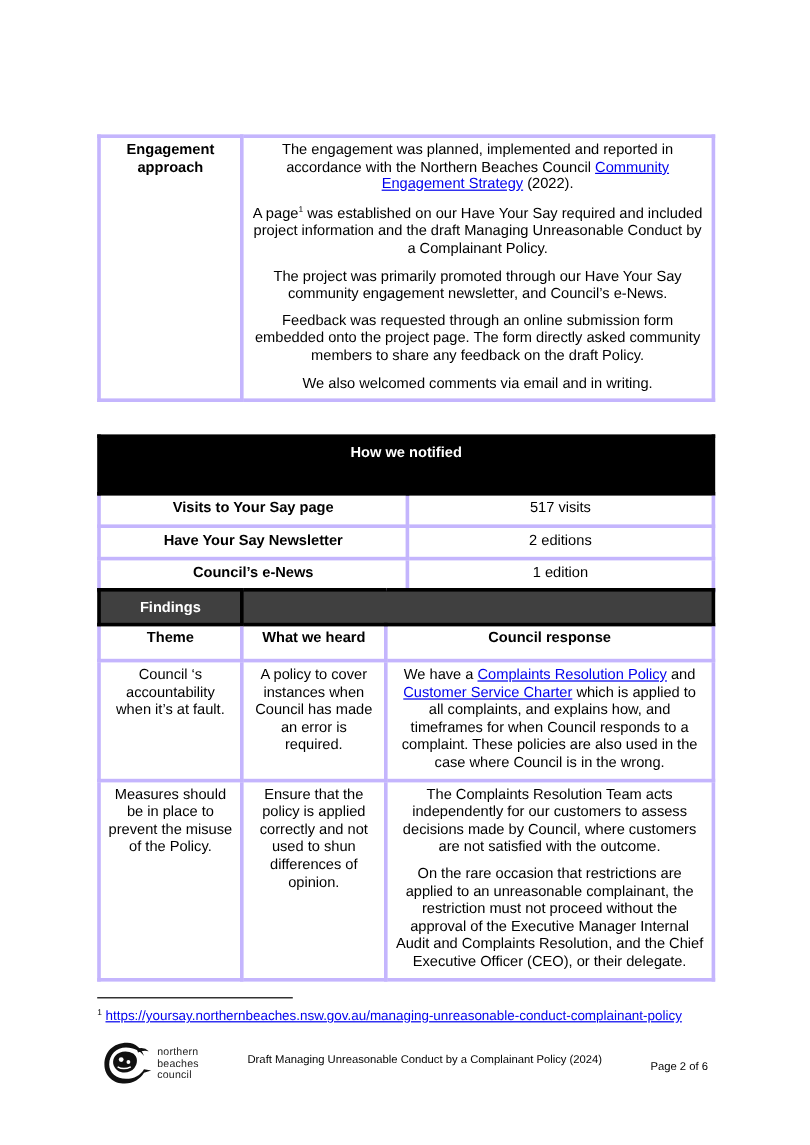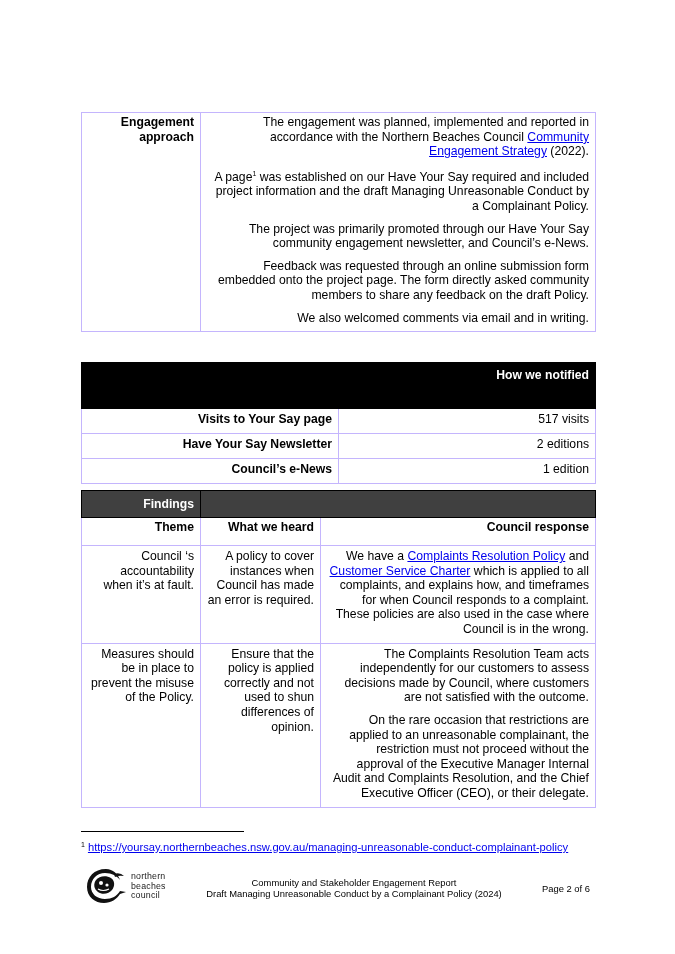--- a/index.html
+++ b/index.html
@@ -1,20 +1,20 @@
 <!DOCTYPE html>
 <html><head>
 <meta charset="utf-8">
 <style>
   html, body { margin: 0; padding: 0; background: #ffffff; }
   body { width: 675px; height: 954px; position: relative; overflow: hidden;
          font-family: "Liberation Sans", sans-serif; color: #000; font-size: 12.2px; line-height: 14.6px; }
   a.link { color: #0000ee; text-decoration: underline; }
   table { border-collapse: collapse; position: absolute; left: 81px; width: 515px; table-layout: fixed; }
-  td, th { border: 1px solid #c4b5fd; vertical-align: top; text-align: right; padding: 2px 6px 4px 6px; }
+  td, th { border: 3px solid #c4b5fd; vertical-align: top; text-align: center; padding: 2px 6px 4px 6px; }
   .bold { font-weight: bold; }
   p { margin: 0 0 8px 0; }
   p:last-child { margin-bottom: 0; }
 
   #t-engagement { top: 112px; }
   #t-engagement td { padding-top: 2px; padding-bottom: 6px; }
 
   #t-notified { top: 362px; }
   #t-notified .hdr td { background: #000000; color: #fff; font-weight: bold; border-color: #000; height: 21px; padding: 5px 6px 19px 6px; }
   #t-notified td { height: 18px; padding: 3px 6px 3px 6px; }
@@ -126,17 +126,16 @@
     <circle cx="23" cy="19" r="1.6" fill="#fff"></circle>
     <path d="M14 23 Q19 26 25 23" stroke="#fff" stroke-width="1.2" fill="none"></path>
     <path d="M30 8 Q36 6 40 10 Q35 9 31 11 Z" fill="#111"></path>
   </svg>
   <div class="logo-text">
     <div>northern</div>
     <div>beaches</div>
     <div>council</div>
   </div>
   <div class="footer-center">
-    <div>Community and Stakeholder Engagement Report</div>
     <div>Draft Managing Unreasonable Conduct by a Complainant Policy (2024)</div>
   </div>
   <div class="footer-page">Page 2 of 6</div>
 </div>
 
 </body></html>

